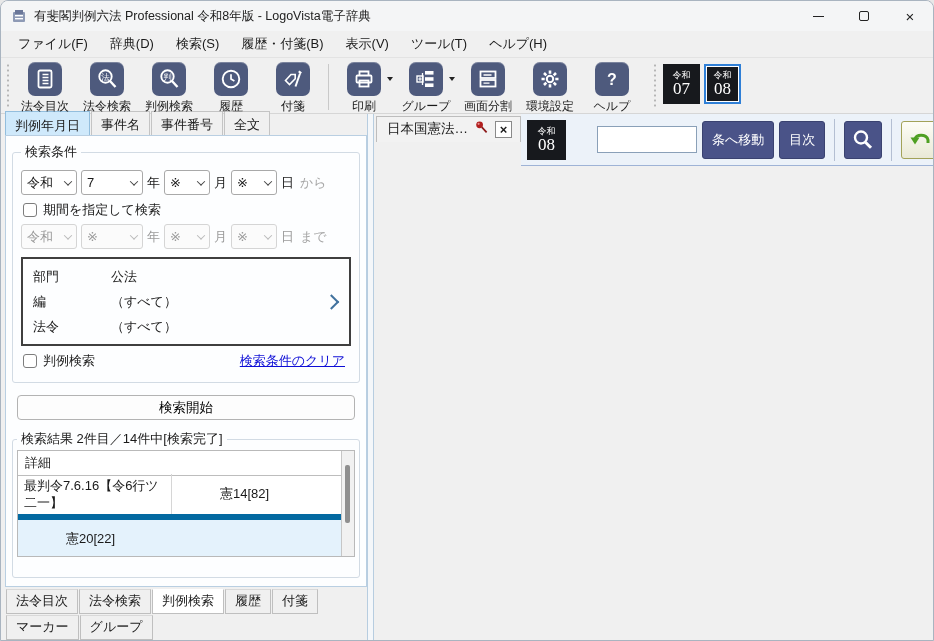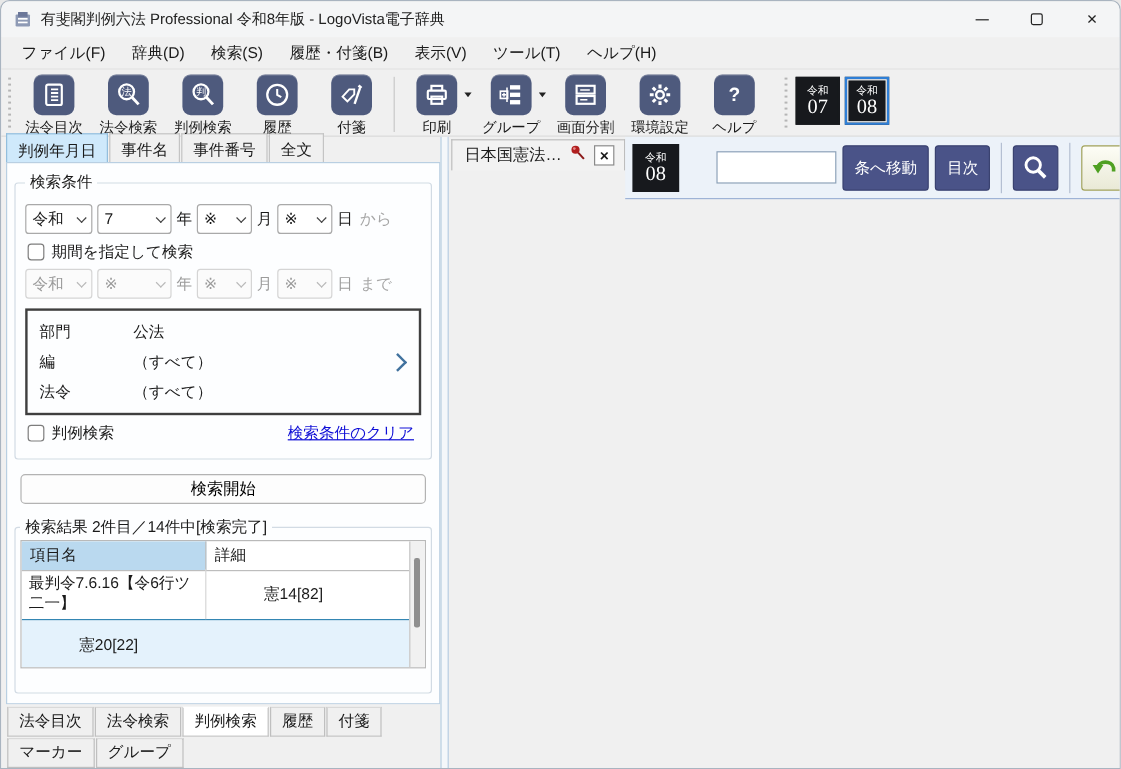--- a/index.html
+++ b/index.html
@@ -68,21 +68,21 @@
   .catlabel { width:78px; flex:0 0 auto; }
   .catchev { position:absolute; right:12px; top:50%; width:11px; height:11px; border-top:2.5px solid #41729e; border-right:2.5px solid #41729e; transform:translateY(-50%) rotate(45deg); }
 
   .search-btn { display:block; width:calc(100% - 14px); margin:4px 7px 8px 7px; height:25px; background:#fdfdfd; border:1px solid #b3b3b3; border-radius:4px; font-size:13.5px; font-family:inherit; cursor:pointer; flex:0 0 auto; }
 
   .gb-res { flex:1; min-height:0; display:flex; flex-direction:column; padding:2px 4px 20px 4px; }
   .rtable { flex:1; min-height:0; border:1px solid #b9b9b9; background:#fff; position:relative; overflow:hidden; }
   .rhead { display:flex; border-bottom:1px solid #bdbdbd; }
   .hc1 { width:154px; flex:0 0 auto; background:var(--header_cell,#bad9ef); border-right:1px solid #bdbdbd; padding:3px 7px; }
   .hc2 { flex:1; padding:3px 7px; }
-  .rrow { display:flex; border-bottom:1px solid #0369a1; min-height:43px; }
+  .rrow { display:flex; border-bottom:6px solid #0369a1; min-height:43px; }
   .rrow.selected { background:var(--selected_row,#e4f2fc); }
   .rc1 { width:154px; flex:0 0 auto; border-right:1px solid #d6d6d6; padding:3px 6px; line-height:17px; }
   .rc2 { flex:1; padding:3px 6px; display:flex; align-items:center;margin-left:42px; }
   .rows-clip { position:absolute; top:23px; left:0; right:13px; bottom:0; overflow:hidden; }
   .rhead { position:absolute; top:0; left:0; right:13px; }
   .tscroll { position:absolute; top:0; right:0; bottom:0; width:13px; background:#f1f1f1; border-left:1px solid #c6c6c6; }
   .tthumb { position:absolute; top:14px; left:3px; width:5px; height:58px; background:#8f8f8f; border-radius:2px; }
 
   .btabs { display:flex; padding:1px 0 0 1px; flex:0 0 auto; background:#f0f0f0; }
   .btab { padding:2px 9px 3px 9px; border:1px solid #bfbfbf; border-top:1px solid #d9d9d9; margin-right:1px; font-size:13px; background:#f0f0f0; cursor:pointer; white-space:nowrap; }
@@ -365,21 +365,20 @@
             <span class="link">検索条件のクリア</span>
           </div>
         </fieldset>
 
         <button class="search-btn">検索開始</button>
 
         <fieldset class="gb-res">
           <legend>検索結果 2件目／14件中[検索完了]</legend>
           <div class="rtable">
             <div class="rhead">
-              <span class="hc1">項目名</span>
               <span class="hc2">詳細</span>
             </div>
             <div class="rows-clip">
 
                 <div class="rrow">
                   <span class="rc1">最判令7.6.16【令6行ツ二一】</span>
                   <span class="rc2">憲14[82]</span>
                 </div>
 
                 <div class="rrow selected">

